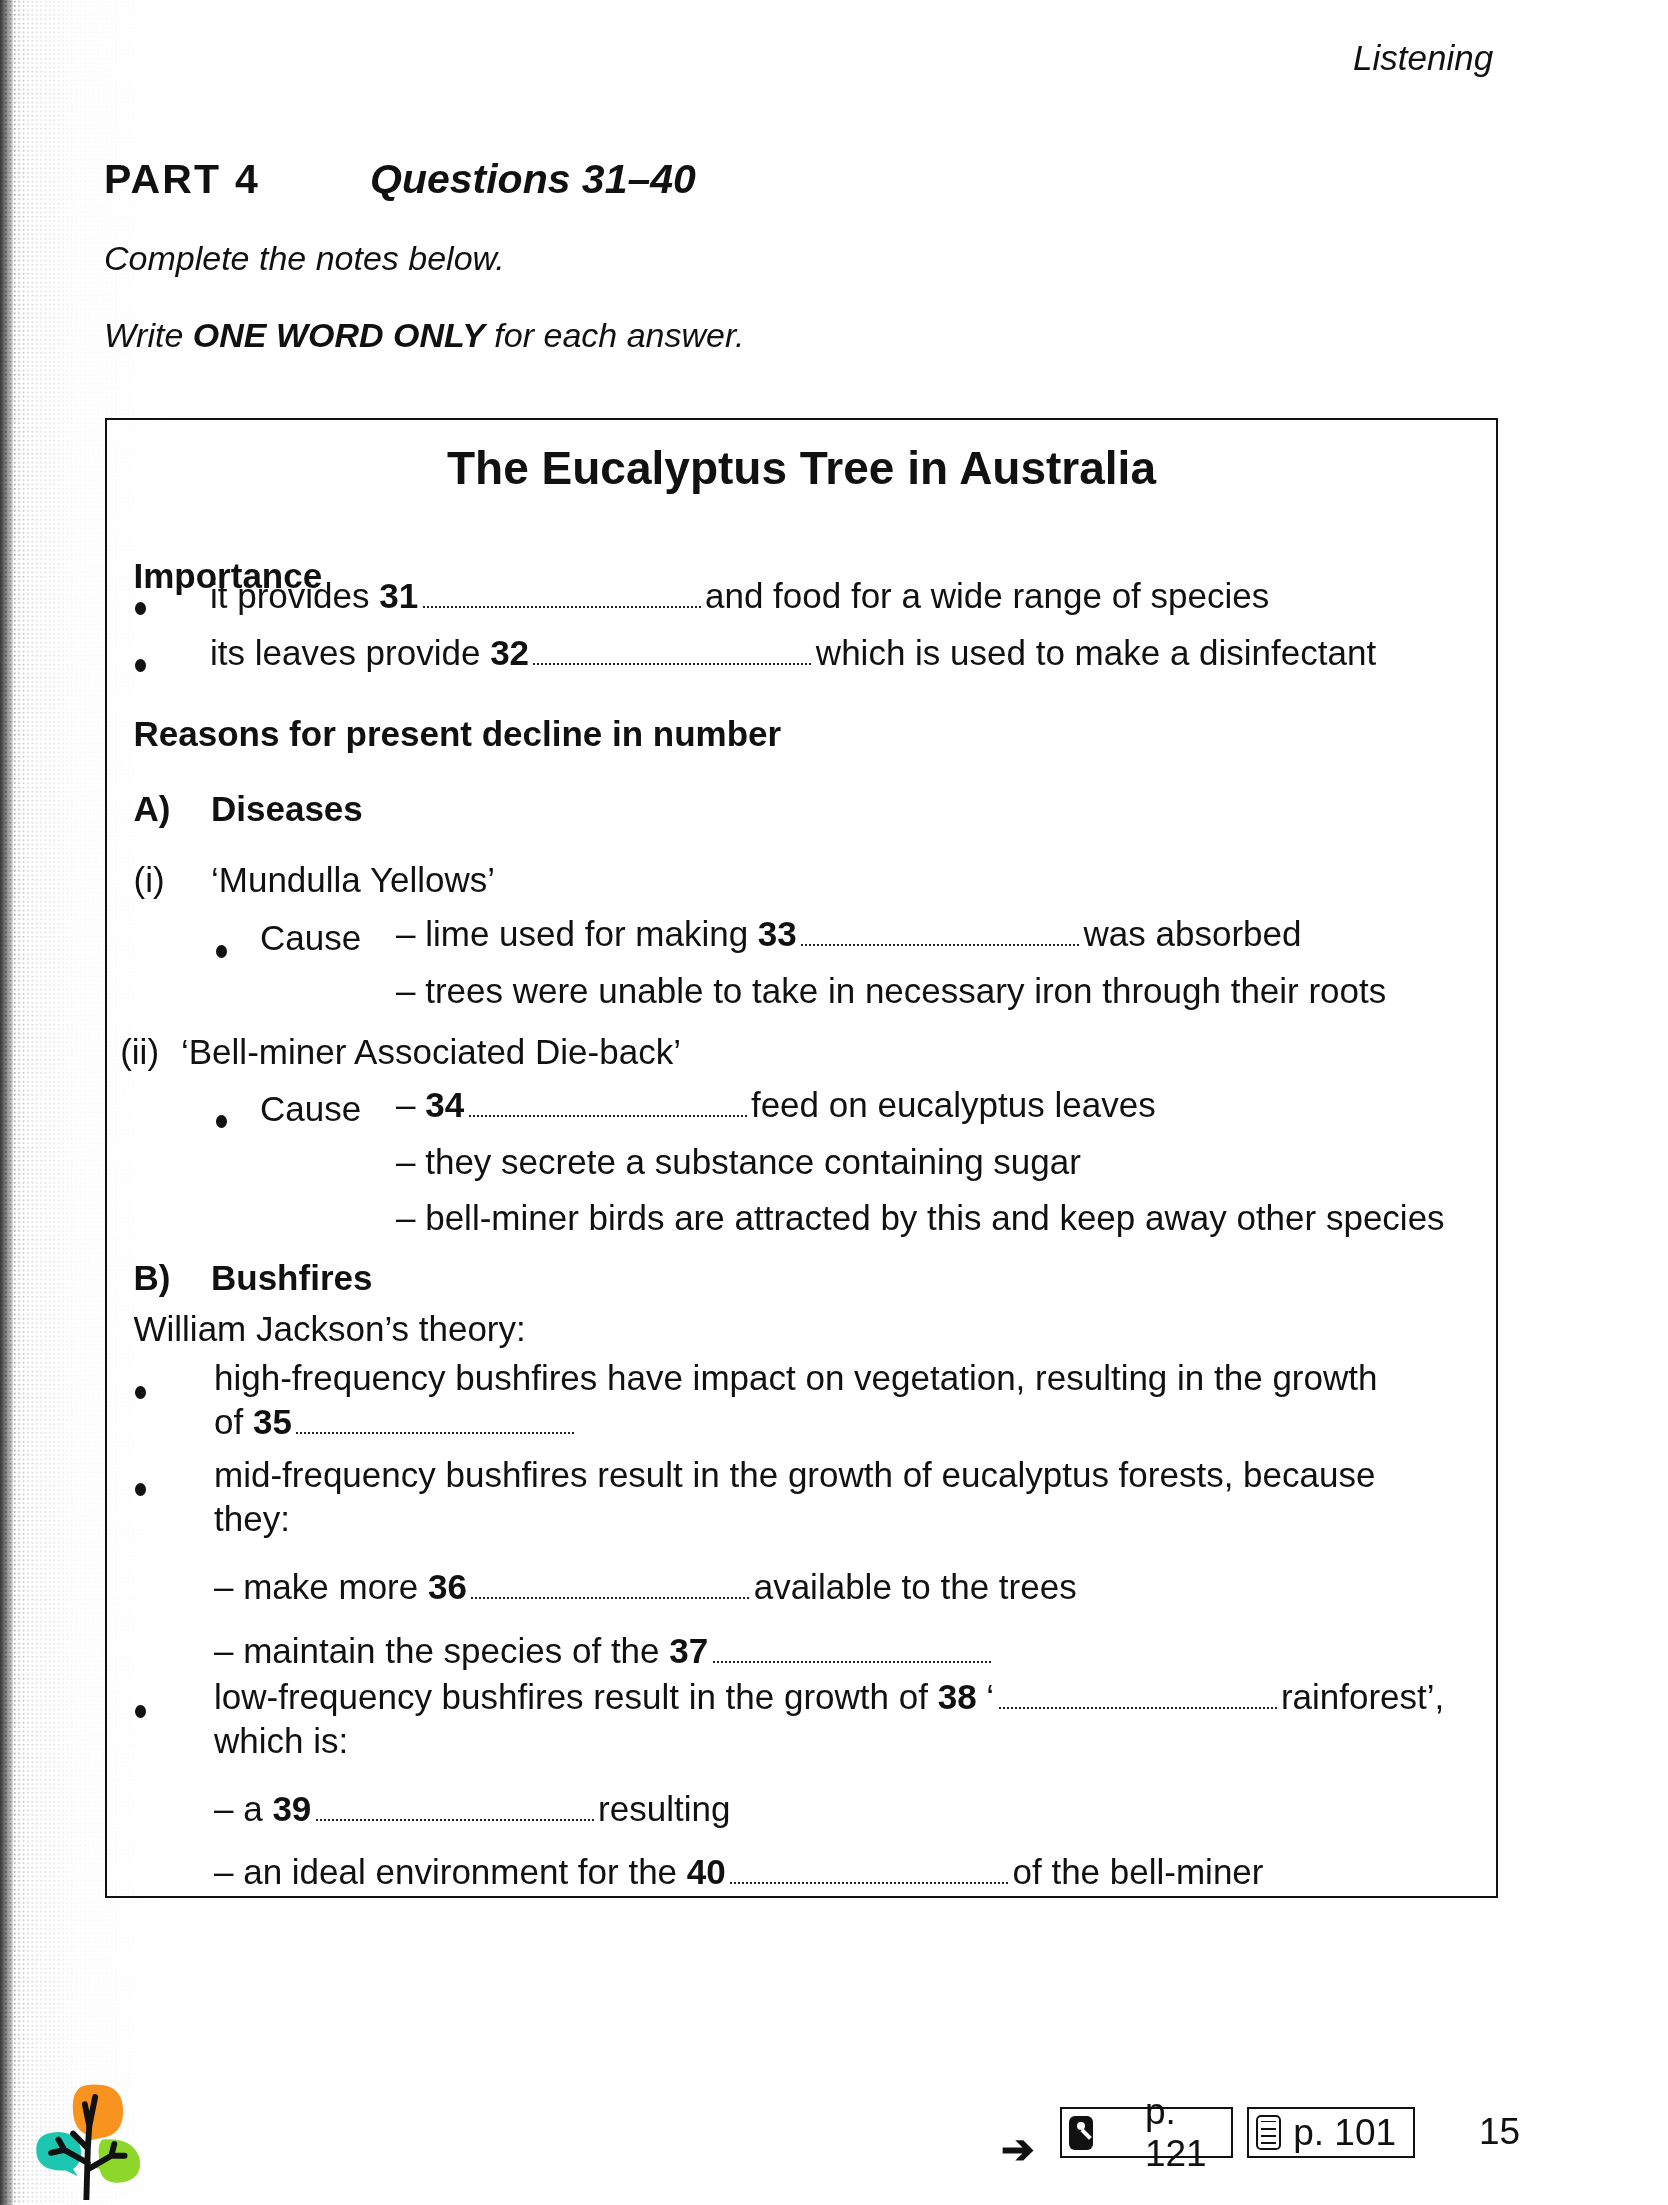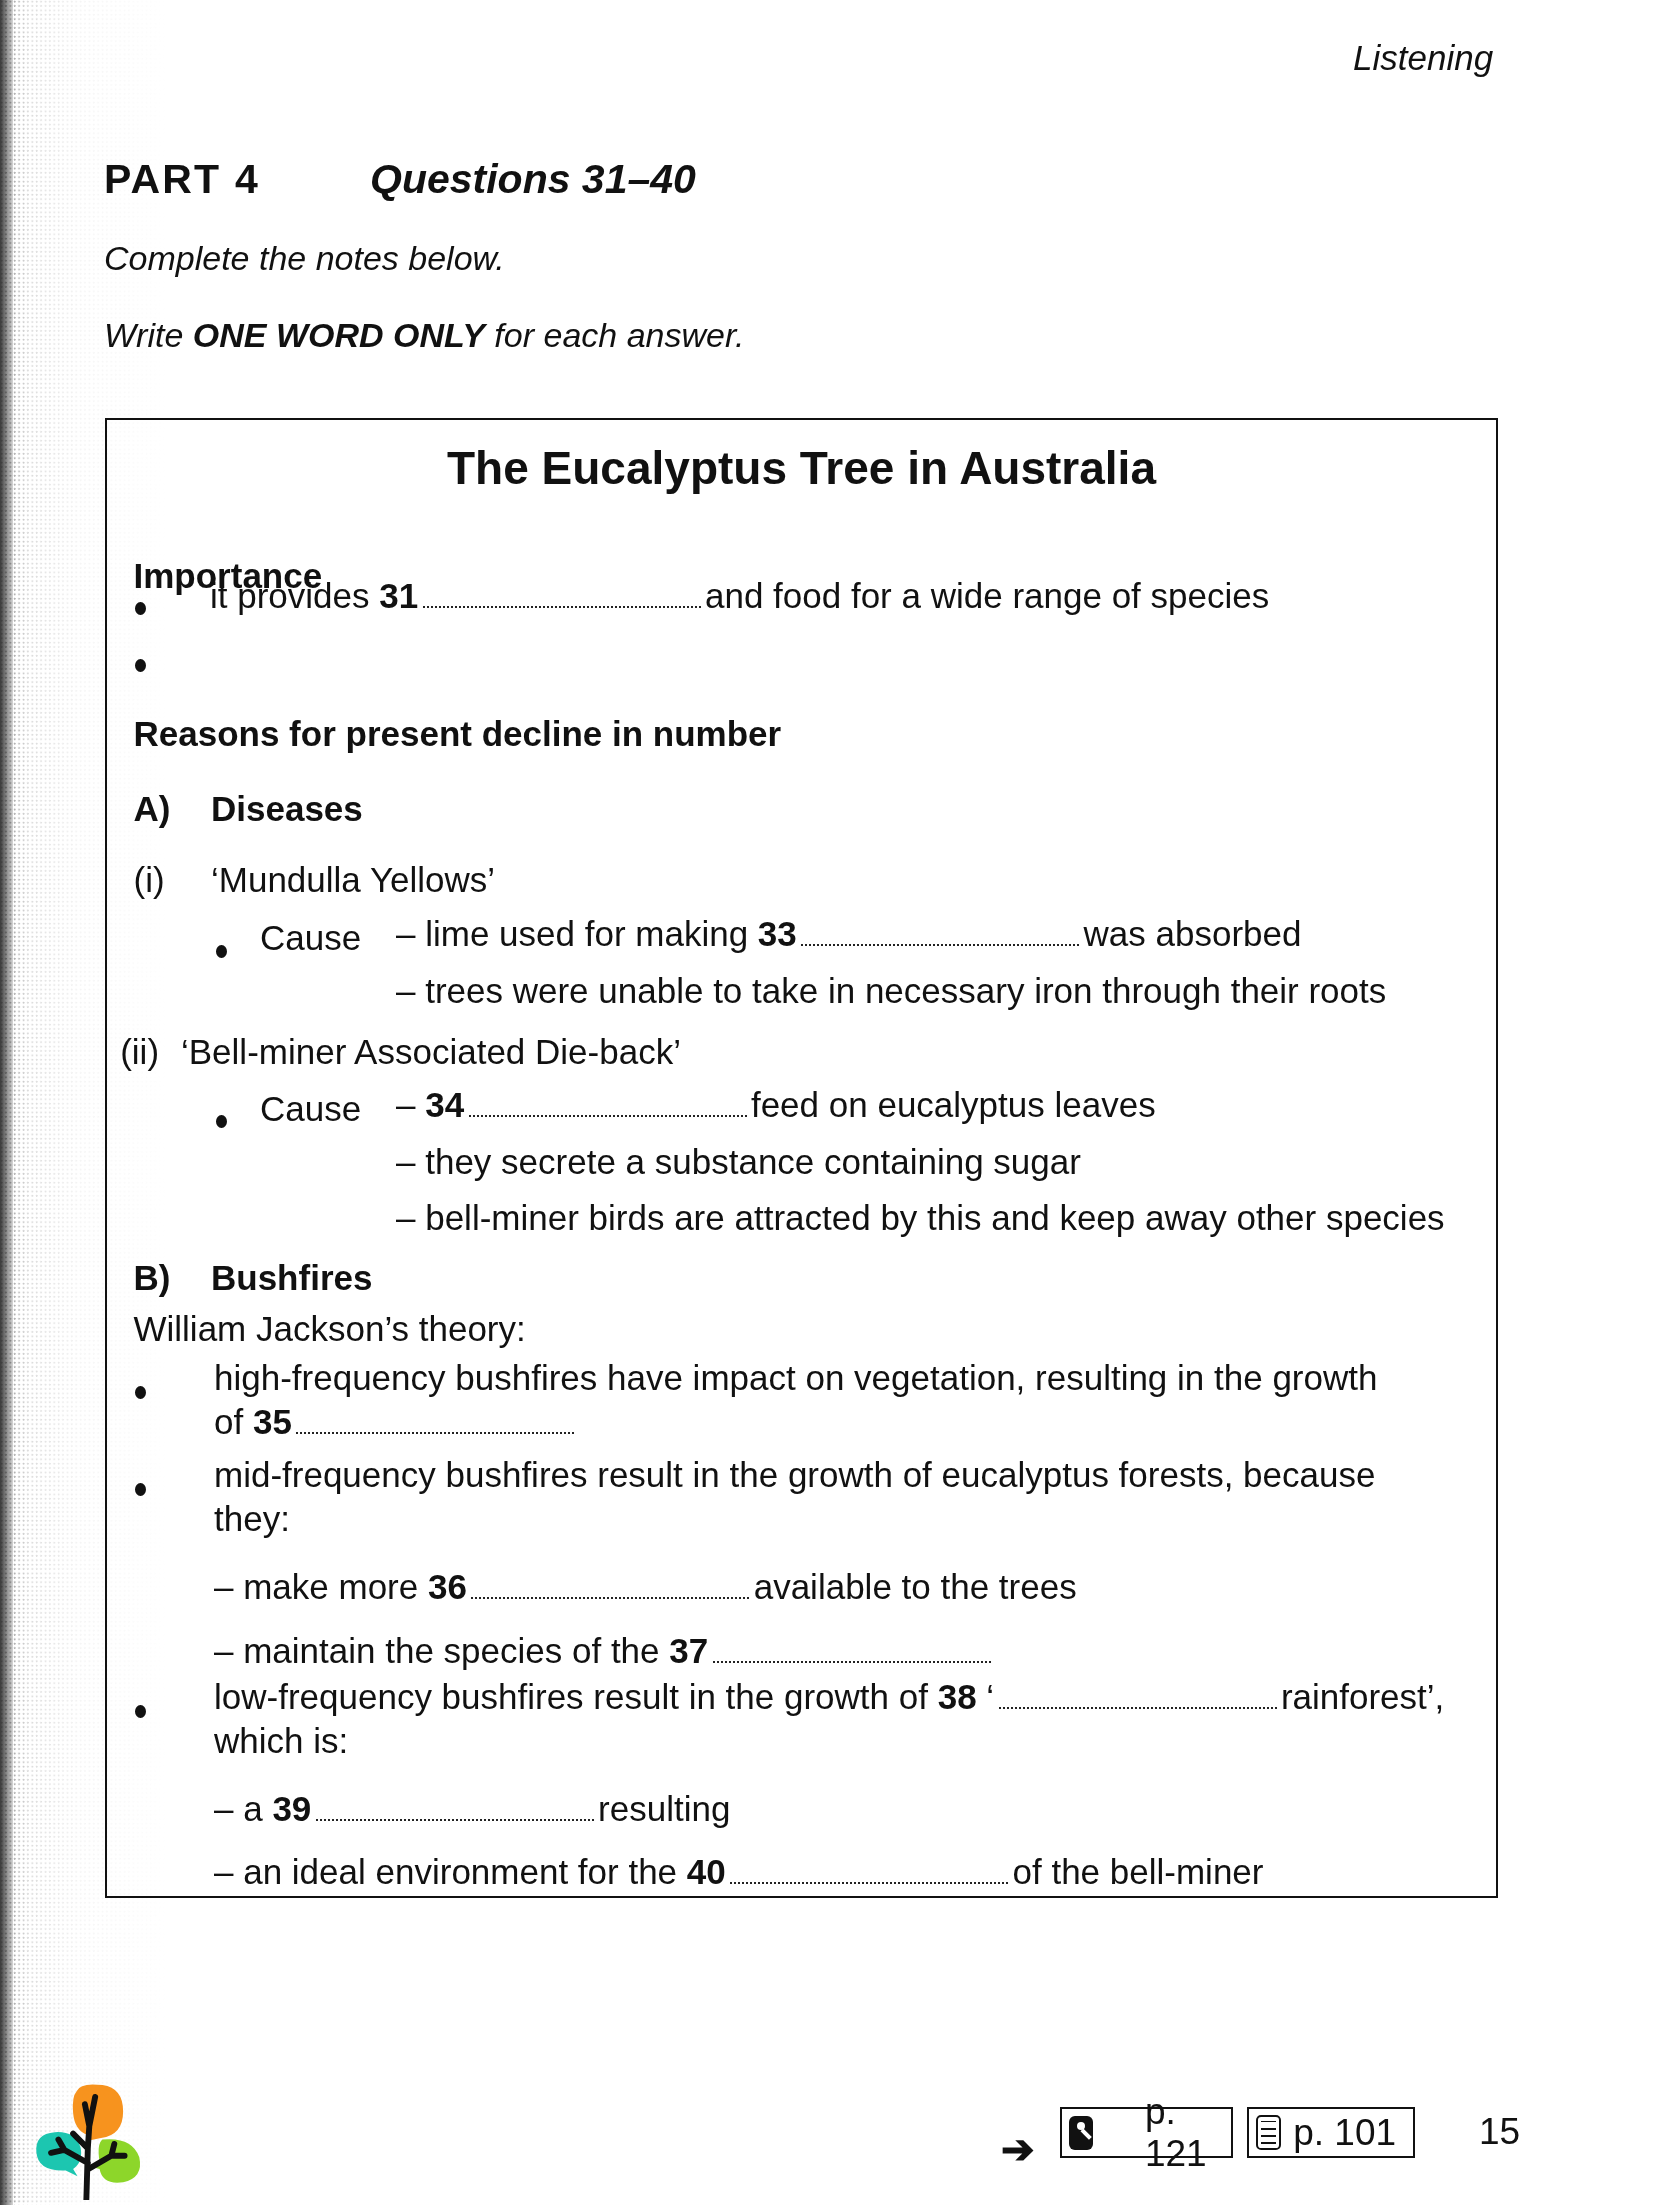--- a/index.html
+++ b/index.html
@@ -95,20 +95,23 @@
   <div class="notes-title">The Eucalyptus Tree in Australia</div>
 
   <div class="ln b" style="left:26.5px; top:96px;margin-top:40px;">Importance</div>
 
   <div class="bullet" style="left:28px; top:182px;"></div>
   <div class="ln" style="left:103px; top:156px;">
     <span>it provides </span><span class="b">31</span><span class="dots" style="width:278px;"></span><span>and food for a wide range of species</span>
   </div>
 
   <div class="bullet" style="left:28px; top:239px;"></div>
+  <div class="ln" style="left:103px; top:213px;">
+    <span>its leaves provide </span><span class="b">32</span><span class="dots" style="width:278px;"></span><span>which is used to make a disinfectant</span>
+  </div>
 
   <div class="ln b" style="left:26.5px; top:294px;">Reasons for present decline in number</div>
 
   <div class="ln b" style="left:26.5px; top:369px;">A)</div>
   <div class="ln b" style="left:104px; top:369px;">Diseases</div>
 
   <div class="ln" style="left:26.5px; top:440px;">(i)</div>
   <div class="ln" style="left:104px; top:440px;">‘Mundulla Yellows’</div>
 
   <div class="bullet" style="left:109px; top:525px;"></div>

